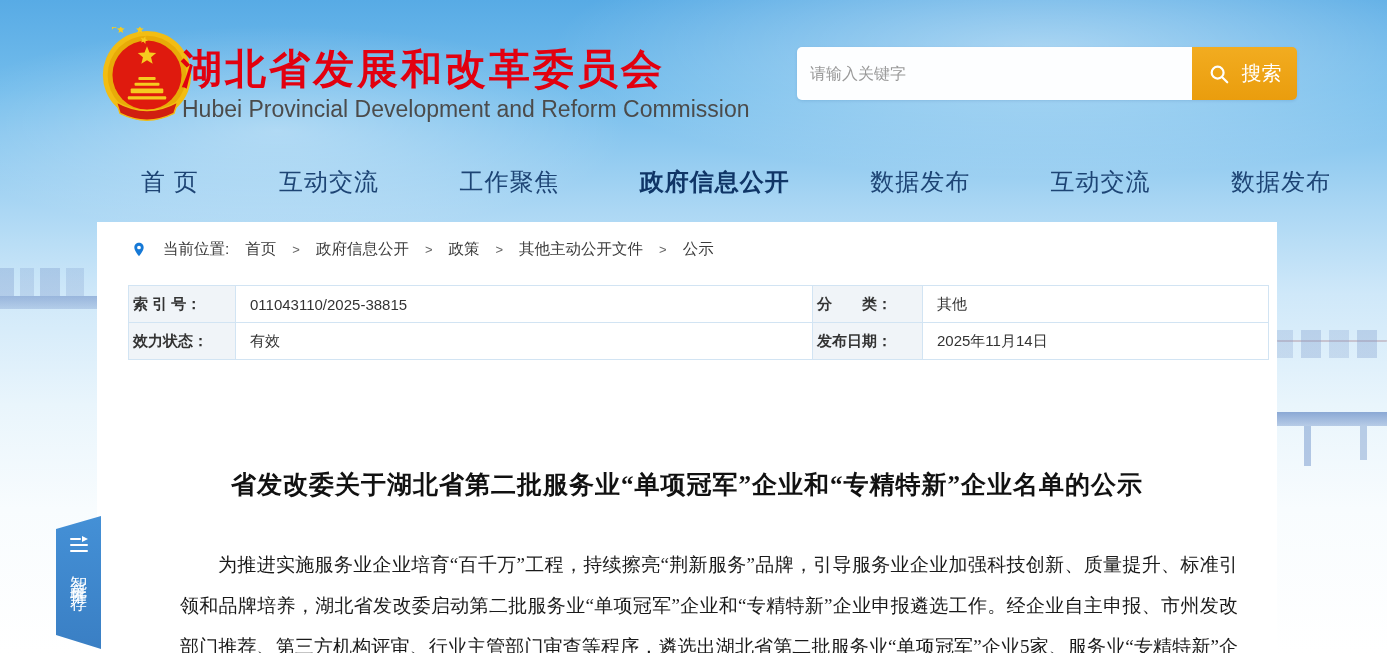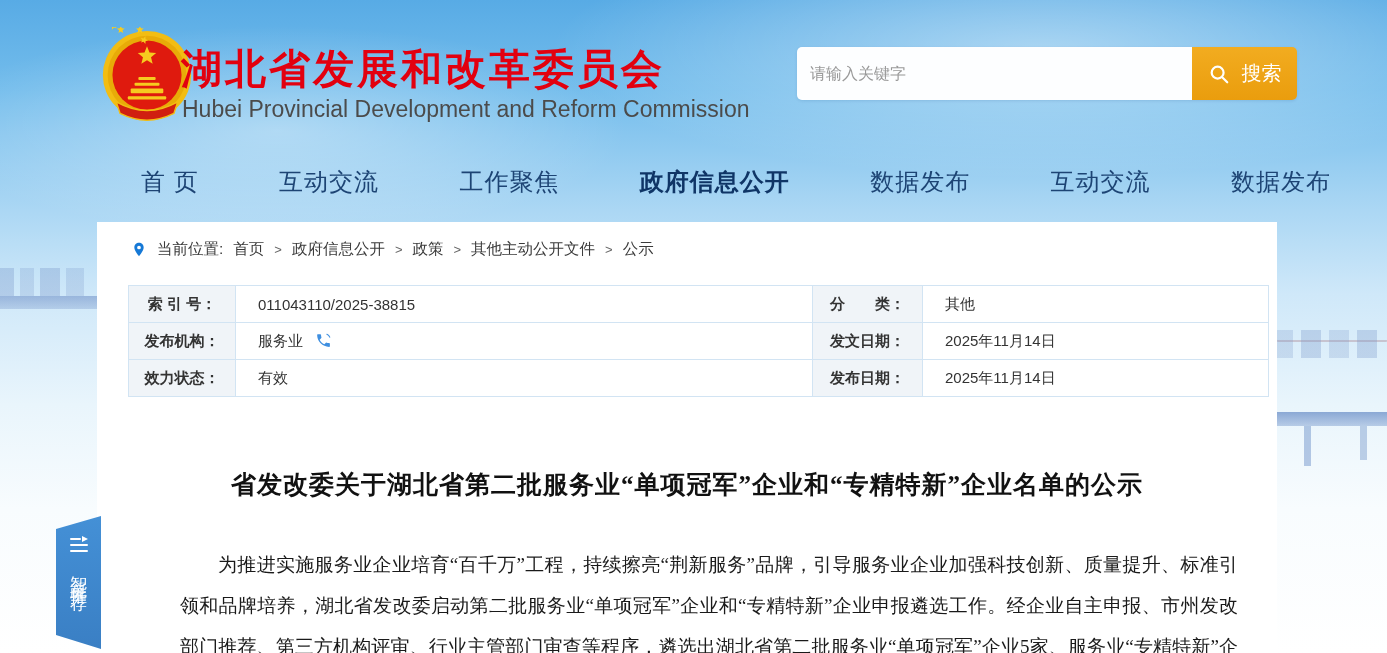--- a/index.html
+++ b/index.html
@@ -56,31 +56,31 @@
   
   .nav { position:absolute; left:100px; top:166px; width:1190px; display:flex;
     justify-content:space-between; align-items:center;margin-left:41px; }
   .nav-item { font-size:24px; color:#1d4474; cursor:pointer; letter-spacing:1px; white-space:nowrap; }
   .nav-item.active { font-weight:bold; color:#0f3566; }
 
   
   .panel { position:absolute; left:97px; top:222px; width:1180px; height:431px; background:#fff; }
 
   .breadcrumb { position:absolute; left:34px; top:17px; display:flex; align-items:center;
-    gap:10px; font-size:15.5px; color:#3a3a3a; }
+    gap:16px; font-size:15.5px; color:#3a3a3a; }
   .breadcrumb .crumb { cursor:pointer; }
   .breadcrumb .sep { color:#666; font-size:13px; }
 
   
   .meta-table { position:absolute; left:31px; top:63px; width:1140px;
     border-collapse:collapse; table-layout:fixed; }
   .meta-table td { border:1px solid #d2e4f3; height:37px; font-size:15px; color:#333;
     padding:0 12px; overflow:hidden; white-space:nowrap; }
-  .meta-table td.lbl { background:#f0f4f8; font-weight:bold; text-align:center; padding:0 4px; }
-  .meta-table td.val { background:#fff; padding-left:22px;margin-left:9px; }
+  .meta-table td.lbl { background:#f0f4f8; font-weight:bold; padding:0 4px; }
+  .meta-table td.val { background:#fff; padding-left:14px;margin-left:9px; }
   .col1 { width:107px; } .col2 { width:577px; } .col3 { width:110px;font-family:Liberation Serif, serif; } .col4 { width:346px; }
   .phone-ic { display:inline-block; vertical-align:-3px; margin-left:8px; cursor:pointer; }
 
   
   .article-title { position:absolute; left:0; top:246px; width:1180px; text-align:center;
     font-family:"Liberation Serif","DejaVu Serif",serif; font-size:25px; font-weight:bold;
     color:#111; letter-spacing:1px; }
   .article-body { position:absolute; left:83px; top:322px; width:1058px;
     font-family:"Liberation Serif","DejaVu Serif",serif; font-size:19px; color:#1a1a1a;
     line-height:41px; text-align:justify; text-indent:2em; }
@@ -172,32 +172,20 @@
 
   <table class="meta-table">
     <tbody>
         <tr>
       <td class="lbl col1">索 引 号：</td>
       <td class="val col2">011043110/2025-38815</td>
       <td class="lbl col3">分　　类：</td>
       <td class="val col4">其他</td>
     </tr>
     <tr>
-      <td class="lbl col1">发布机构：</td>
-      <td class="val col2">
-        <span>服务业</span>
-        <svg class="phone-ic" width="17" height="17" viewBox="0 0 24 24" fill="#3f8fe0">
-          <path d="M6.6 10.8c1.5 2.9 3.7 5.1 6.6 6.6l2.2-2.2c.3-.3.7-.4 1-.2 1.1.4 2.3.6 3.6.6.6 0 1 .4 1 1V20c0 .6-.4 1-1 1C10.6 21 3 13.4 3 4c0-.6.4-1 1-1h3.5c.6 0 1 .4 1 1 0 1.2.2 2.4.6 3.6.1.3 0 .7-.2 1l-2.3 2.2z"></path>
-          <path d="M16.8 3.2a7 7 0 0 1 4 4" fill="none" stroke="#3f8fe0" stroke-width="1.6" stroke-linecap="round"></path>
-        </svg>
-      </td>
-      <td class="lbl col3">发文日期：</td>
-      <td class="val col4">2025年11月14日</td>
-    </tr>
-    <tr>
       <td class="lbl col1">效力状态：</td>
       <td class="val col2">有效</td>
       <td class="lbl col3">发布日期：</td>
       <td class="val col4">2025年11月14日</td>
     </tr>
   </tbody>
     </table>
 
   <div class="article-title">省发改委关于湖北省第二批服务业“单项冠军”企业和“专精特新”企业名单的公示</div>
   <div class="article-body">为推进实施服务业企业培育“百千万”工程，持续擦亮“荆新服务”品牌，引导服务业企业加强科技创新、质量提升、标准引领和品牌培养，湖北省发改委启动第二批服务业“单项冠军”企业和“专精特新”企业申报遴选工作。经企业自主申报、市州发改部门推荐、第三方机构评审、行业主管部门审查等程序，遴选出湖北省第二批服务业“单项冠军”企业5家、服务业“专精特新”企业73家（详见附件），现予公示。</div>

